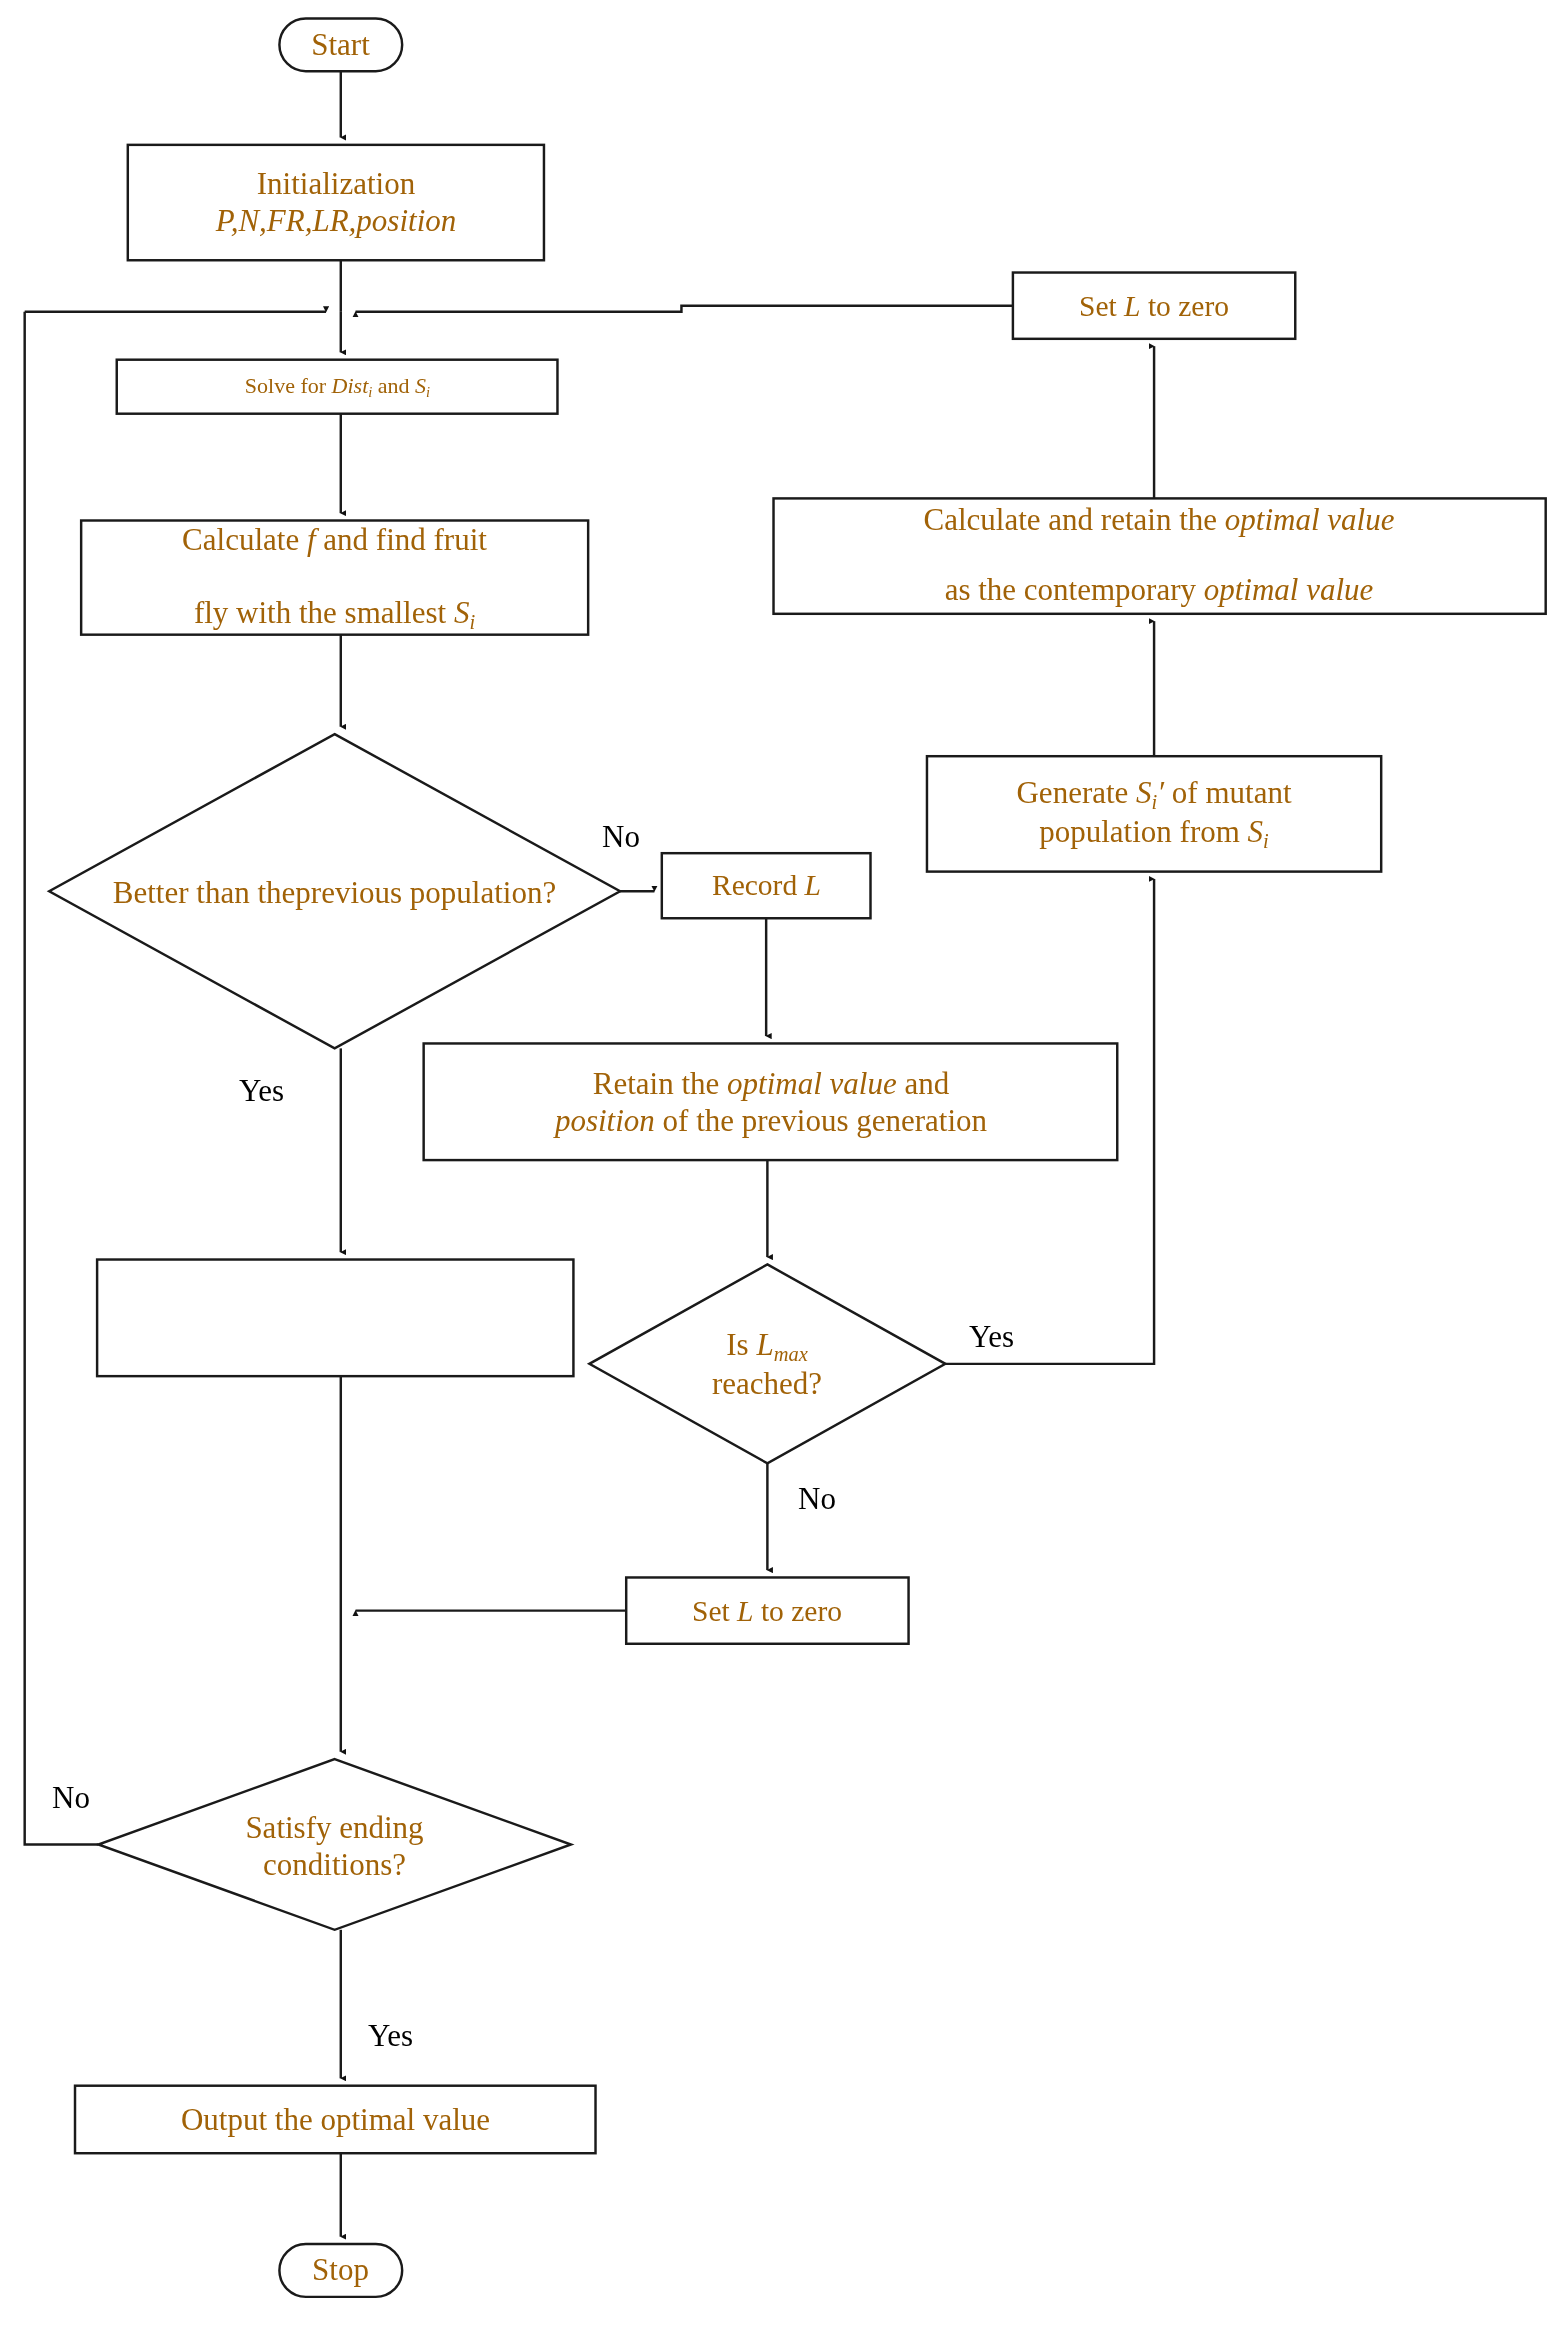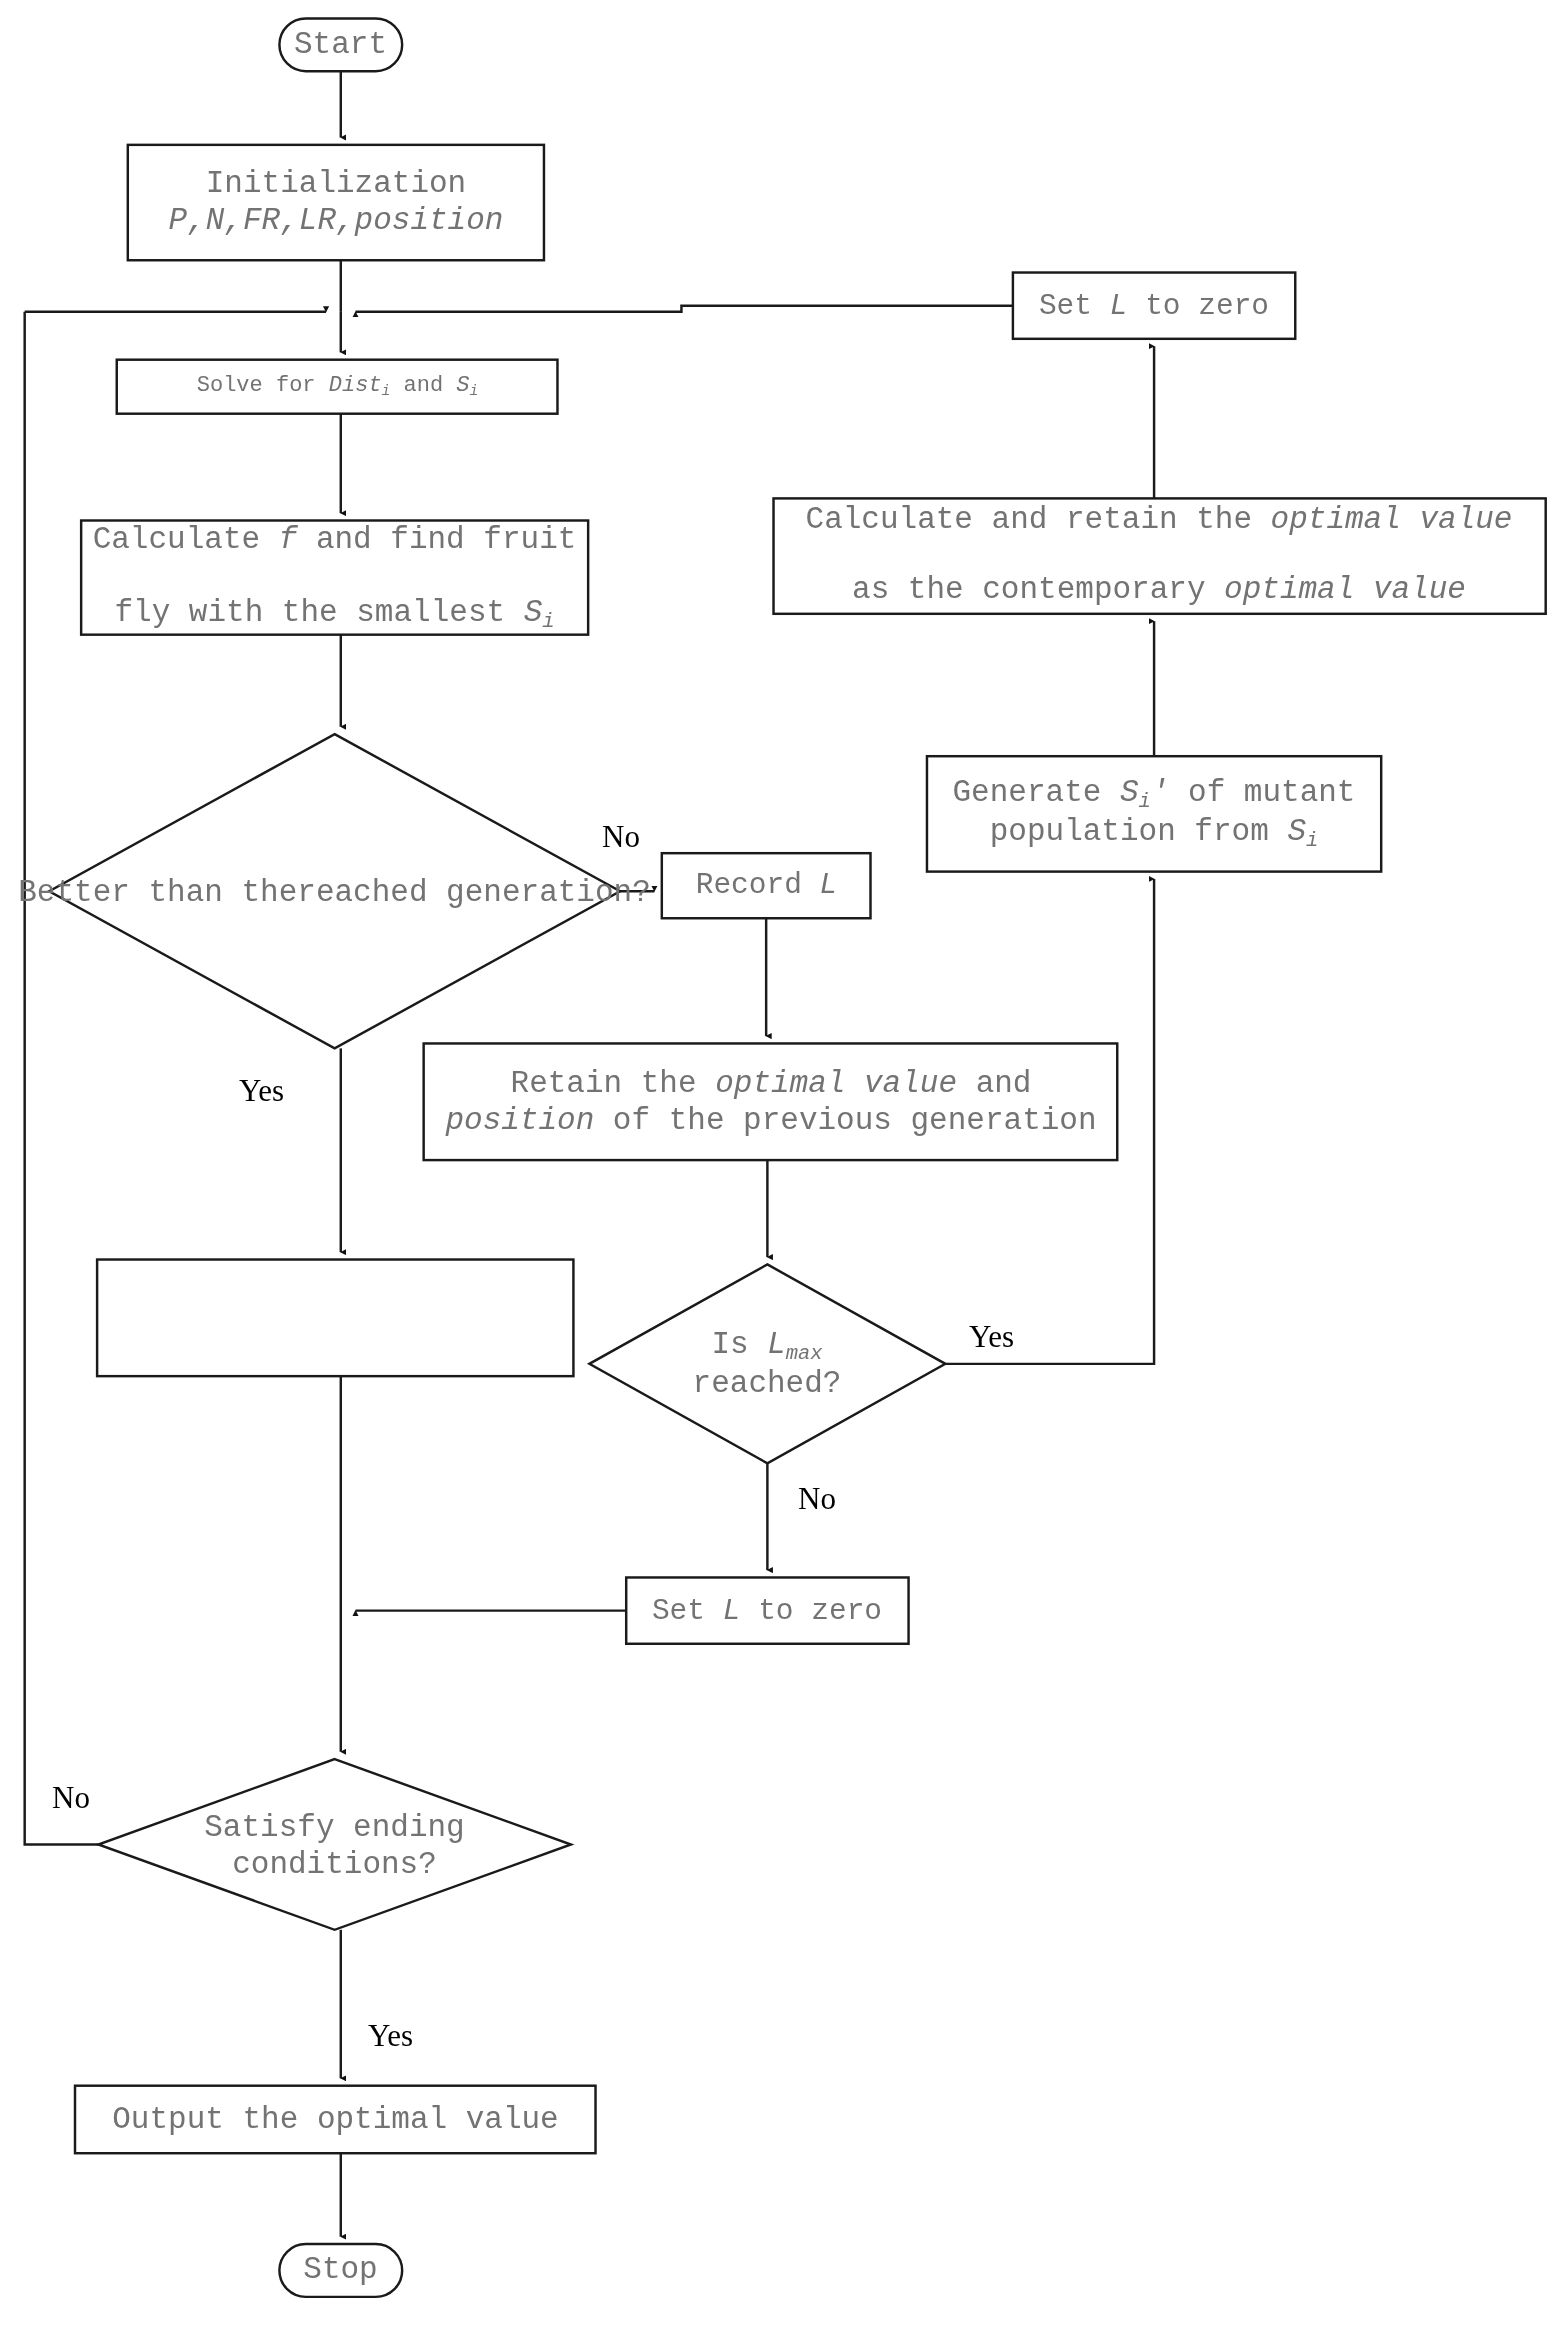--- a/index.html
+++ b/index.html
@@ -21,25 +21,24 @@
     top: 0;
     width: 1563px;
     height: 2330px;
   }
   .node-label {
     position: absolute;
     display: flex;
     align-items: center;
     justify-content: center;
     text-align: left;
-    color: #737373;
+    color: #a16207;
     line-height: 1.18;
     pointer-events: none;
     white-space: nowrap;
-    font-family: Liberation Mono, monospace;
   }
   .edge-label {
     position: absolute;
     color: #000000;
     white-space: nowrap;
   }
   i.var { font-style: italic; }
   sub { font-size: 0.66em; font-style: italic; vertical-align: -0.28em; }
 </style>
 </head>
@@ -137,21 +136,21 @@
     <span>Solve for <i class="var">Dist<sub>i</sub></i>&nbsp;and <i class="var">S<sub>i</sub></i></span>
   </div>
 
   <div class="node-label" style="left:81px; top:521px; width:507px; height:114px; font-size:31px; flex-direction:column;gap:36px;">
     <span>Calculate <i class="var">f</i> and find fruit</span>
     <span>fly with the smallest <i class="var">S<sub>i</sub></i></span>
   </div>
 
   <div class="node-label" style="left:141px; top:841px; width:387px; height:104px; font-size:31px; flex-direction:row;">
     <span>Better than the</span>
-    <span>reached generation?</span>
+    <span>previous population?</span>
   </div>
 
   <div class="node-label" style="left:662px; top:853px; width:209px; height:65px; font-size:29.5px;">
     <span>Record <i class="var">L</i></span>
   </div>
 
   <div class="node-label" style="left:424px; top:1044px; width:694px; height:117px; font-size:31px; flex-direction:column;">
     <span>Retain the <i class="var">optimal value</i> and</span>
     <span><i class="var">position</i> of the previous generation</span>
   </div>

